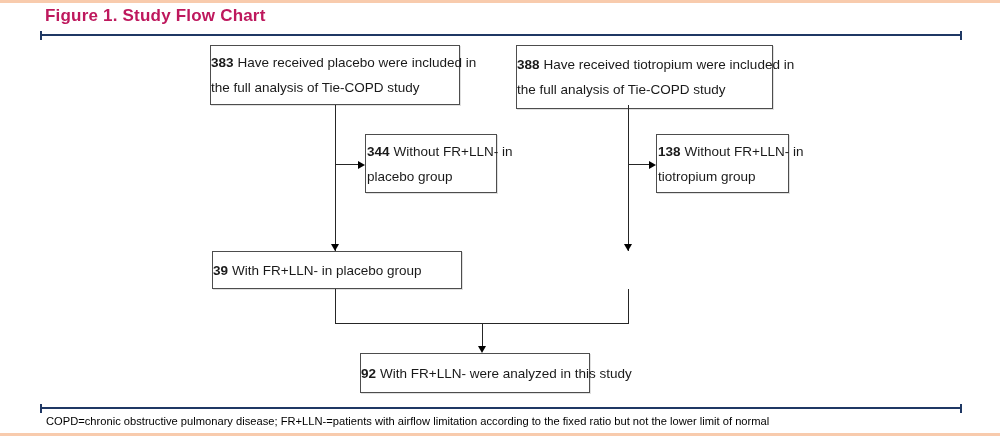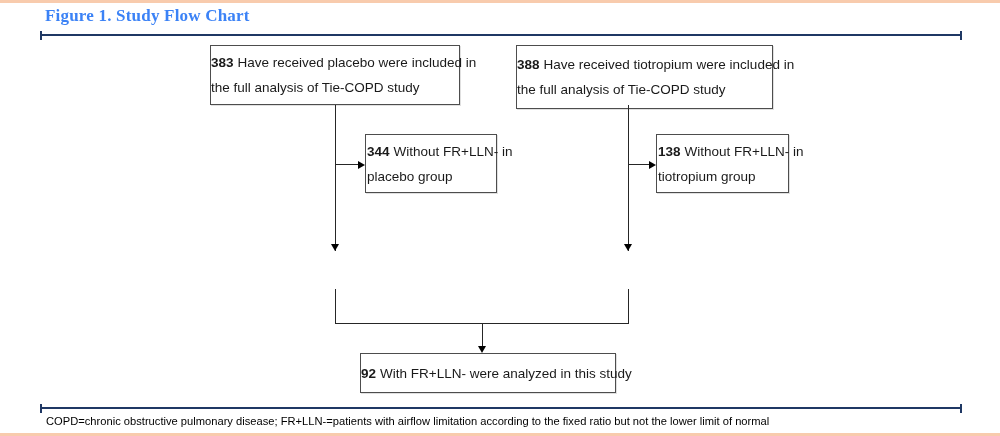--- a/index.html
+++ b/index.html
@@ -1,22 +1,22 @@
 <!DOCTYPE html>
 <html><head>
 <meta charset="utf-8">
 <style>
   html,body{margin:0;padding:0;background:#fff;}
   .page{position:relative;width:1000px;height:436px;background:#ffffff;overflow:hidden;
         font-family:"Liberation Sans",sans-serif;color:#1a1a1a;}
   .accent-bar{position:absolute;left:0;width:1000px;height:3px;background:#F8CBAD;}
   .accent-top{top:0;}
   .accent-bottom{bottom:0;}
-  .fig-title{position:absolute;left:45px;top:6px;font-size:17px;font-weight:bold;color:#3b82f6;
-             letter-spacing:.2px;white-space:nowrap;font-family:Liberation Serif, serif;}
+  .fig-title{position:absolute;left:45px;top:6px;font-size:17px;font-weight:bold;color:#be185d;
+             letter-spacing:.2px;white-space:nowrap;}
   
   .rule{position:absolute;height:9px;border-left:2px solid #1F3864;border-right:2px solid #1F3864;}
   .rule .rule-line{position:absolute;left:0;right:0;top:3px;height:2px;background:#1F3864;}
   .rule-top{left:40px;top:31px;width:918px;}
   .rule-bottom{left:40px;top:404px;width:918px;}
   
   .node{position:absolute;background:#fff;border:1px solid #4d4d4d;box-sizing:border-box;
         font-size:13.5px;line-height:25px;box-shadow:1px 1px 0 rgba(0,0,0,0.12);}
   .node .num{font-weight:bold;margin-right:4px;}
   .node-center{display:flex;flex-direction:column;align-items:flex-start;justify-content:center;text-align:center;}
@@ -68,29 +68,32 @@
   </div>
 
   <div class="node node-left" style="left:656px;top:134px;width:133px;height:59px;">
     <div class="nline"><b class="num">138</b><span>Without FR+LLN- in</span></div>
     <div class="nline">tiotropium group</div>
   </div>
 
   <div class="arrow-down" style="left:331px;top:244px;"></div>
   <div class="arrow-down" style="left:624px;top:244px;"></div>
 
+  <div class="node node-center" style="left:212px;top:251px;width:250px;height:38px;">
+    <div class="nline"><b class="num">39</b><span>With FR+LLN- in placebo group</span></div>
+  </div>
 
 
   <div class="conn" style="left:335px;top:289px;width:1px;height:34px;"></div>
   <div class="conn" style="left:628px;top:289px;width:1px;height:34px;"></div>
   <div class="conn" style="left:335px;top:323px;width:294px;height:1px;"></div>
   <div class="conn" style="left:482px;top:323px;width:1px;height:23px;"></div>
   <div class="arrow-down" style="left:478px;top:346px;"></div>
 
-  <div class="node node-center" style="left:360px;top:353px;width:256px;height:40px;">
+  <div class="node node-center" style="left:360px;top:353px;width:230px;height:40px;">
     <div class="nline"><b class="num">92</b><span>With FR+LLN- were analyzed in this study</span></div>
   </div>
 
   <div class="rule rule-bottom">
     <div class="rule-line"></div>
   </div>
 
   <div class="footnote">COPD=chronic obstructive pulmonary disease; FR+LLN-=patients with airflow limitation according to the fixed ratio but not the lower limit of normal</div>
 
   <div class="accent-bar accent-bottom"></div>

